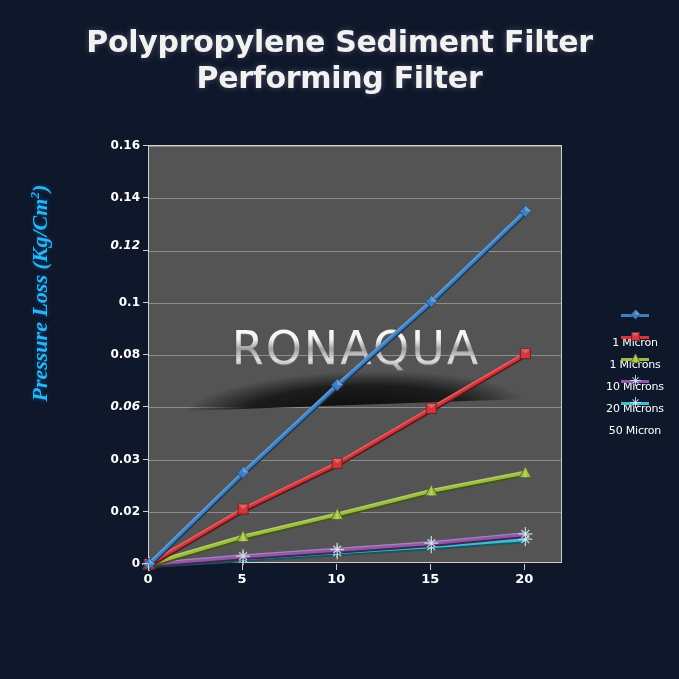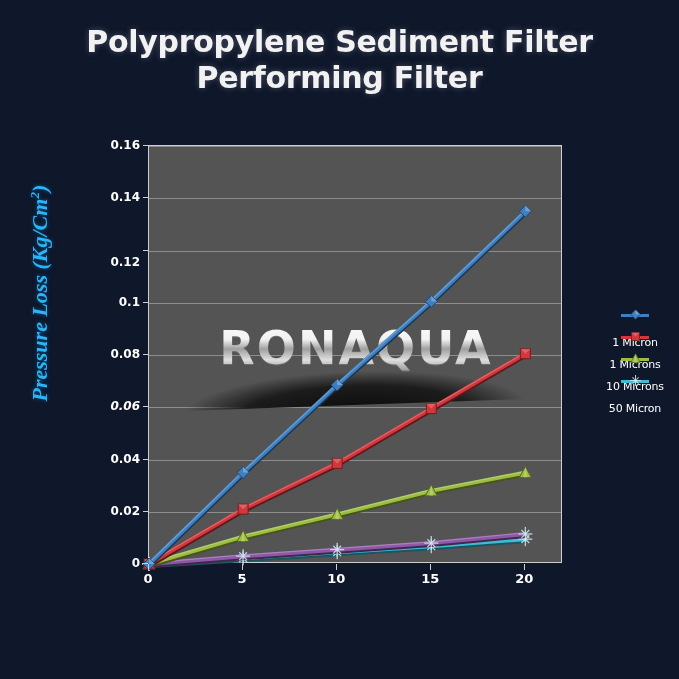--- a/index.html
+++ b/index.html
@@ -38,21 +38,21 @@
     background:#545454;border:1px solid #cfcfcf;box-sizing:border-box;
   }
   .gridline{position:absolute;left:0;width:100%;height:1px;background:#8d8d8d;}
 
   .watermark{
     position:absolute;left:0;top:175px;width:414px;height:90px;
     pointer-events:none;user-select:none;
   }
   .wm-text{
     position:absolute;left:0;top:0;width:414px;text-align:center;
-    font-family:"DejaVu Sans",sans-serif;font-weight:bold;font-size:46px;
+    font-family:"DejaVu Sans",sans-serif;font-weight:normal;font-size:46px;
     letter-spacing:2px;
     background:linear-gradient(180deg,#fdfdfd 0%,#f0f0f0 34%,#8f8f8f 52%,#d9d9d9 72%,#6e6e6e 100%);
     -webkit-background-clip:text;background-clip:text;color:transparent;
     -webkit-text-fill-color:transparent;
     text-shadow:0 1px 0 rgba(255,255,255,.15);
   }
   .wm-swoosh{
     position:absolute;left:30px;top:50px;width:350px;height:34px;
     border-radius:50%/100% 100% 0 0;
     background:radial-gradient(ellipse at 50% 120%,#0b0b0b 0%,#1c1c1c 45%,rgba(84,84,84,0) 70%);
@@ -301,29 +301,29 @@
           </g>
         </g>
       </svg>
   </div>
 
   <div id="yticks">
       <div class="ytick" style="left: 96px; top: 556px;">0</div>
       <div class="ytickmark" style="left: 143px; top: 563px;"></div>
       <div class="ytick" style="left: 96px; top: 503.75px;">0.02</div>
       <div class="ytickmark" style="left: 143px; top: 510.75px;"></div>
-      <div class="ytick" style="left: 96px; top: 451.5px;">0.04</div>
+      <div class="ytick" style="left: 96px; top: 451.5px;">0.03</div>
       <div class="ytickmark" style="left: 143px; top: 458.5px;"></div>
       <div class="ytick" style="left: 96px; top: 399.25px; font-style: italic;">0.06</div>
       <div class="ytickmark" style="left: 143px; top: 406.25px;"></div>
       <div class="ytick" style="left: 96px; top: 347px;">0.08</div>
       <div class="ytickmark" style="left: 143px; top: 354px;"></div>
       <div class="ytick" style="left: 96px; top: 294.75px;">0.1</div>
       <div class="ytickmark" style="left: 143px; top: 301.75px;"></div>
-      <div class="ytick" style="left: 96px; top: 255px;">0.12</div>
+      <div class="ytick" style="left: 96px; top: 238px; font-style: italic;">0.12</div>
       <div class="ytickmark" style="left: 143px; top: 249.5px;"></div>
       <div class="ytick" style="left: 96px; top: 190.25px;">0.14</div>
       <div class="ytickmark" style="left: 143px; top: 197.25px;"></div>
       <div class="ytick" style="left: 96px; top: 138px;">0.16</div>
       <div class="ytickmark" style="left: 143px; top: 145px;"></div>
     </div>
   <div id="xticks">
       <div class="xtick" style="left: 128px; top: 571px;">0</div>
       <div class="xtickmark" style="left: 148px; top: 564px;"></div>
       <div class="xtick" style="left: 222.091px; top: 571px;">5</div>
@@ -368,20 +368,38 @@
             <g>
               <path d="M7,1 L13,12 L1,12 Z" fill="#9cbd3f" stroke="rgb(86,104,35)" stroke-width="1"></path>
               <path d="M7,1 L9,12 L5,12 Z" fill="rgba(255,255,255,0.25)"></path>
             </g>
           </svg>
         </div>
         <div class="legtext">10 Microns</div>
       </div>
       <div class="legrow">
         <div class="legmark">
+          <div class="legline" style="background: rgb(142, 88, 168);"></div>
+          <svg class="legsym" viewBox="0 0 14 14">
+            <g>
+              <line x1="7" y1="7" x2="14" y2="7" stroke="#cfe8f2" stroke-width="1.3" opacity="0.85"></line>
+              <line x1="7" y1="7" x2="10.88908729652601" y2="10.88908729652601" stroke="#cfe8f2" stroke-width="1.3" opacity="0.85"></line>
+              <line x1="7" y1="7" x2="7" y2="14" stroke="#cfe8f2" stroke-width="1.3" opacity="0.85"></line>
+              <line x1="7" y1="7" x2="3.110912703473989" y2="10.88908729652601" stroke="#cfe8f2" stroke-width="1.3" opacity="0.85"></line>
+              <line x1="7" y1="7" x2="0" y2="7.000000000000001" stroke="#cfe8f2" stroke-width="1.3" opacity="0.85"></line>
+              <line x1="7" y1="7" x2="3.110912703473988" y2="3.110912703473989" stroke="#cfe8f2" stroke-width="1.3" opacity="0.85"></line>
+              <line x1="7" y1="7" x2="6.999999999999999" y2="0" stroke="#cfe8f2" stroke-width="1.3" opacity="0.85"></line>
+              <line x1="7" y1="7" x2="10.88908729652601" y2="3.110912703473988" stroke="#cfe8f2" stroke-width="1.3" opacity="0.85"></line>
+            </g>
+          </svg>
+        </div>
+        <div class="legtext">20 Microns</div>
+      </div>
+      <div class="legrow">
+        <div class="legmark">
           <div class="legline" style="background: rgb(61, 188, 212);"></div>
           <svg class="legsym" viewBox="0 0 14 14">
             <g>
               <line x1="7" y1="7" x2="14" y2="7" stroke="#cfe8f2" stroke-width="1.3" opacity="0.85"></line>
               <line x1="7" y1="7" x2="10.88908729652601" y2="10.88908729652601" stroke="#cfe8f2" stroke-width="1.3" opacity="0.85"></line>
               <line x1="7" y1="7" x2="7" y2="14" stroke="#cfe8f2" stroke-width="1.3" opacity="0.85"></line>
               <line x1="7" y1="7" x2="3.110912703473989" y2="10.88908729652601" stroke="#cfe8f2" stroke-width="1.3" opacity="0.85"></line>
               <line x1="7" y1="7" x2="0" y2="7.000000000000001" stroke="#cfe8f2" stroke-width="1.3" opacity="0.85"></line>
               <line x1="7" y1="7" x2="3.110912703473988" y2="3.110912703473989" stroke="#cfe8f2" stroke-width="1.3" opacity="0.85"></line>
               <line x1="7" y1="7" x2="6.999999999999999" y2="0" stroke="#cfe8f2" stroke-width="1.3" opacity="0.85"></line>

